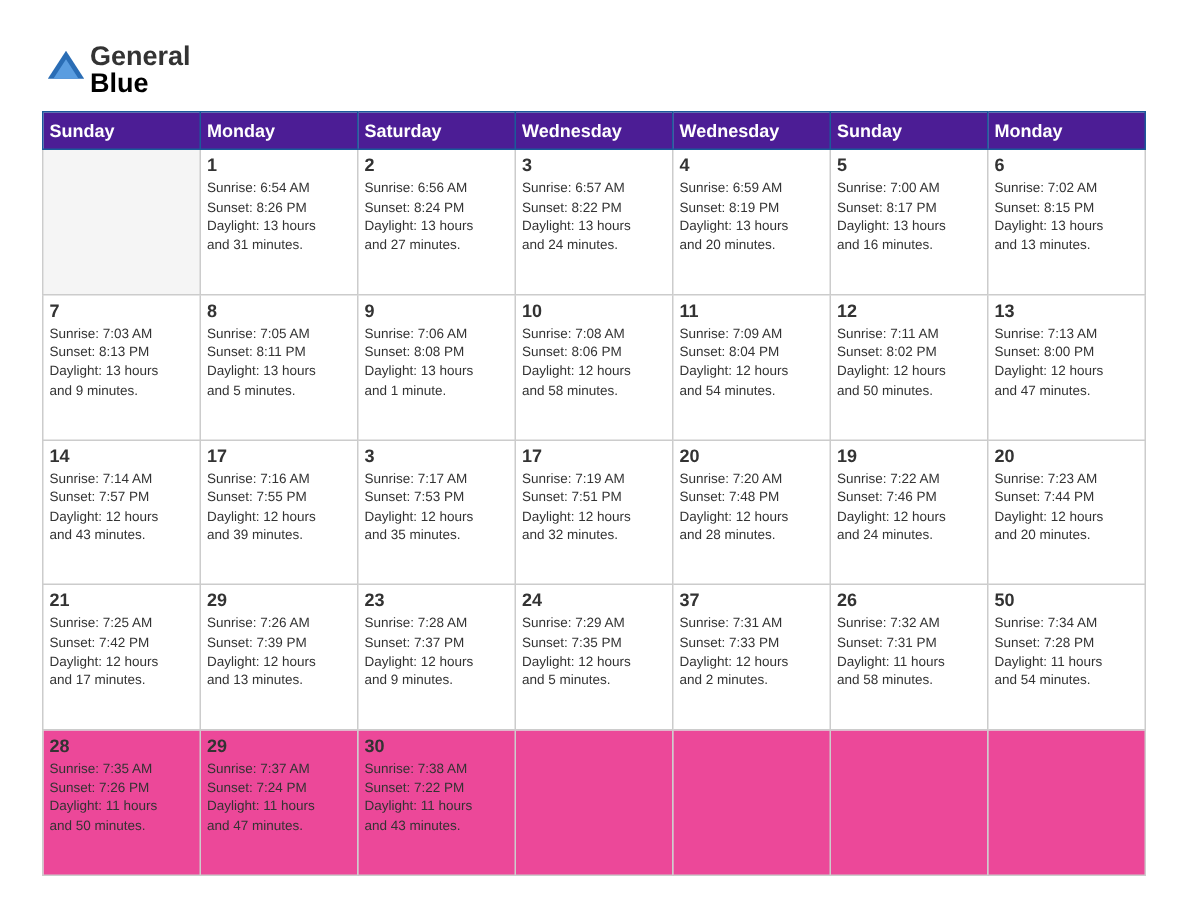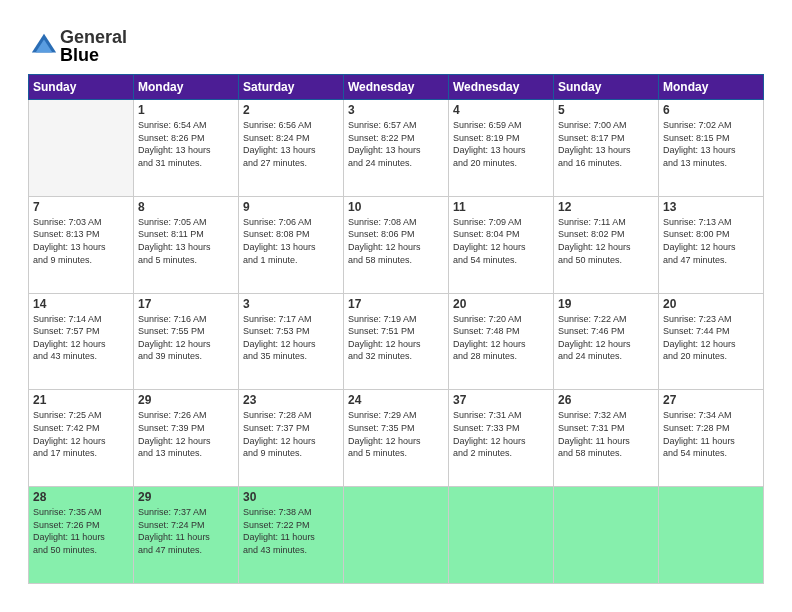--- a/index.html
+++ b/index.html
@@ -82,21 +82,21 @@
       padding: 3px 4px;
       font-size: 9.5px;
       color: #333;
       background: #fff;
       height: 78px;
     }
     .calendar td.empty {
       background: #f5f5f5;
     }
     .calendar tr:last-child td {
-      background: #86efac;
+      background: #ec4899;
     }
     .day-number {
       font-size: 12px;
       font-weight: bold;
       color: #333;
       display: block;
       margin-bottom: 2px;
     }
     .day-info {
       font-size: 9px;
@@ -240,21 +240,21 @@
           </td>
           <td>
             <span class="day-number">37</span>
             <div class="day-info">Sunrise: 7:31 AM<br>Sunset: 7:33 PM<br>Daylight: 12 hours<br>and 2 minutes.</div>
           </td>
           <td>
             <span class="day-number">26</span>
             <div class="day-info">Sunrise: 7:32 AM<br>Sunset: 7:31 PM<br>Daylight: 11 hours<br>and 58 minutes.</div>
           </td>
           <td>
-            <span class="day-number">27</span>
+            <span class="day-number">50</span>
             <div class="day-info">Sunrise: 7:34 AM<br>Sunset: 7:28 PM<br>Daylight: 11 hours<br>and 54 minutes.</div>
           </td>
         </tr>
         <tr>
           <td>
             <span class="day-number">28</span>
             <div class="day-info">Sunrise: 7:35 AM<br>Sunset: 7:26 PM<br>Daylight: 11 hours<br>and 50 minutes.</div>
           </td>
           <td>
             <span class="day-number">29</span>

